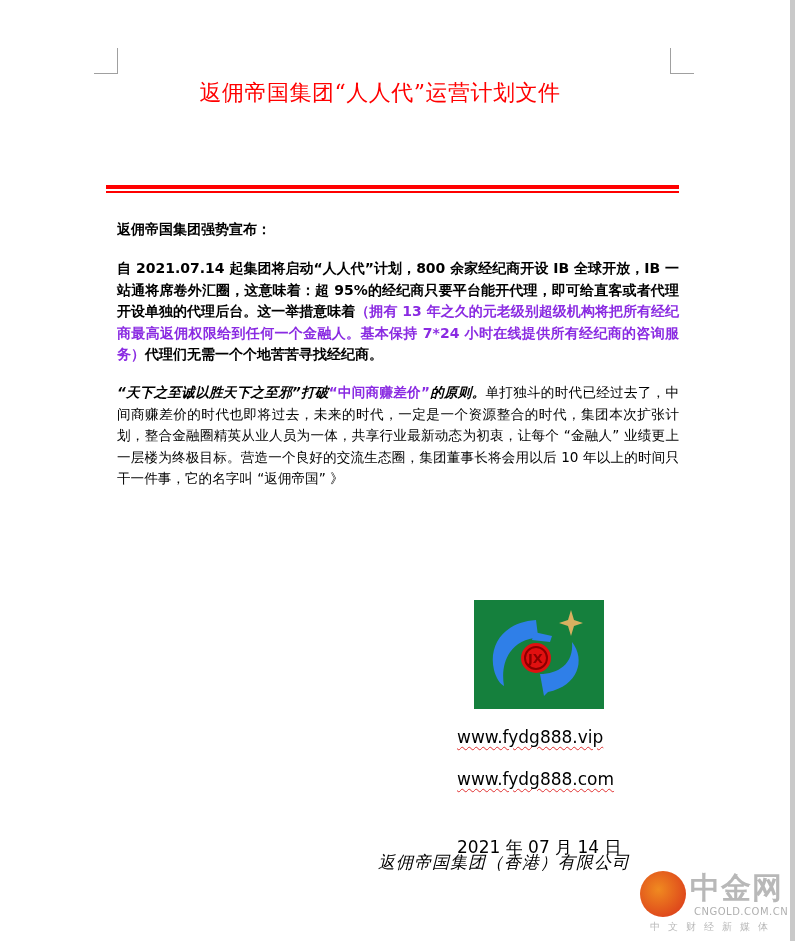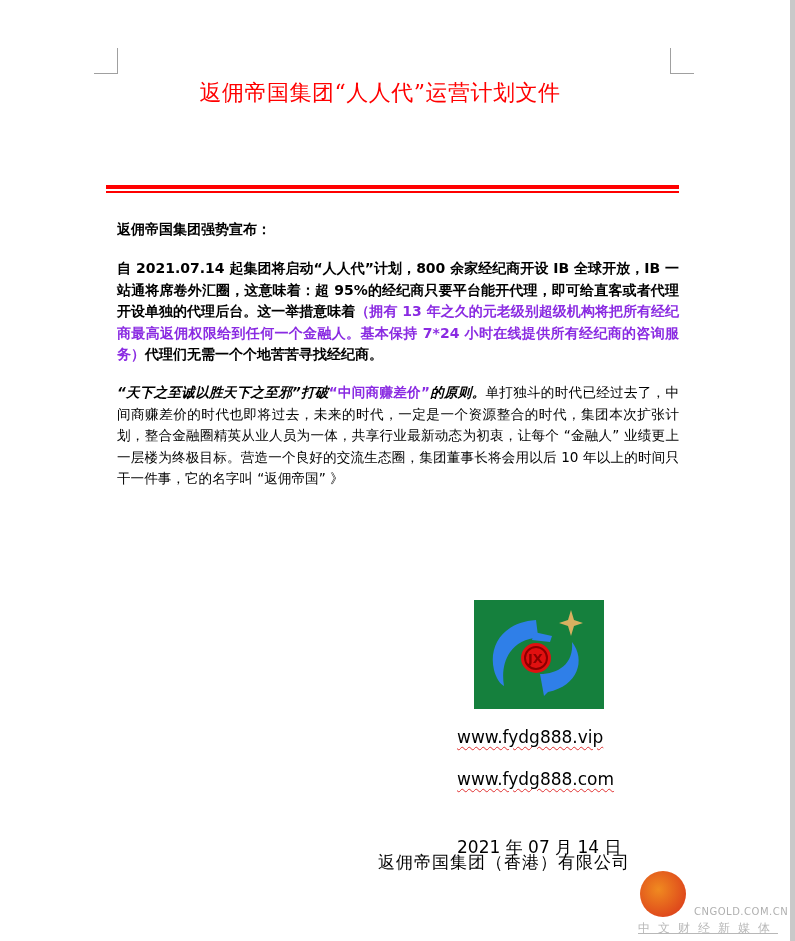--- a/index.html
+++ b/index.html
@@ -41,28 +41,28 @@
     .p2 .purple { color: #8a2be2; font-weight: bold; }
 
     .logo {
       position: absolute; left: 474px; top: 600px; width: 130px; height: 109px;
       background: #15803d;
     }
     .links { position: absolute; left: 457px; font-size: 17px; }
     .link1 { top: 727px; }
     .link2 { top: 769px; }
     .link3 { top: 811px; margin-top: 25px; }
-    .company { position: absolute; left: 378px; top: 851px; font-size: 17px; letter-spacing: 1px; }
+    .company { position: absolute; left: 378px; top: 851px; font-size: 17px; letter-spacing: 1px; font-style: italic; }
     .squiggle { text-decoration: underline wavy #e03030; text-decoration-thickness: 1px; text-underline-offset: 3px; }
 
     .wm { position: absolute; left: 638px; top: 866px; width: 150px; height: 70px; }
     .wm-circle { position: absolute; left: 2px; top: 5px; width: 46px; height: 46px; border-radius: 50%; background: radial-gradient(circle at 40% 40%, #f08a20, #d8301a); }
     .wm-cn { position: absolute; left: 52px; top: 2px; font-size: 30px; color: #b8b8b8; font-weight: bold; letter-spacing: 1px; }
     .wm-en { position: absolute; left: 56px; top: 40px; font-size: 10px; color: #b0b0b0; letter-spacing: 0.5px; text-align: center; }
-    .wm-sub { position: absolute; left: 0; top: 54px; font-size: 12px; color: #b8b8b8; letter-spacing: 8px; text-decoration: underline; }
+    .wm-sub { position: absolute; left: 12px; top: 54px; font-size: 10px; color: #b8b8b8; letter-spacing: 8px; }
   </style>
 </head>
 <body>
 
 <div class="right-strip"></div>
 
 <div class="corner corner-left">
   <div class="v"></div>
     <div class="h"></div>
 </div>
@@ -101,15 +101,16 @@
   </svg>
 </div>
 
 <div class="links link1"><span class="squiggle">www.fydg888.vip</span></div>
 <div class="links link2"><span class="squiggle">www.fydg888.com</span></div>
 <div class="links link3">2021 年 07 月 14 日</div>
 <div class="company">返佣帝国集团（香港）有限公司</div>
 
 <div class="wm">
   <div class="wm-circle"></div>
+  <div class="wm-cn">中金网</div>
   <div class="wm-en">CNGOLD.COM.CN</div>
   <div class="wm-sub">中文财经新媒体</div>
 </div>
 
 </body></html>

